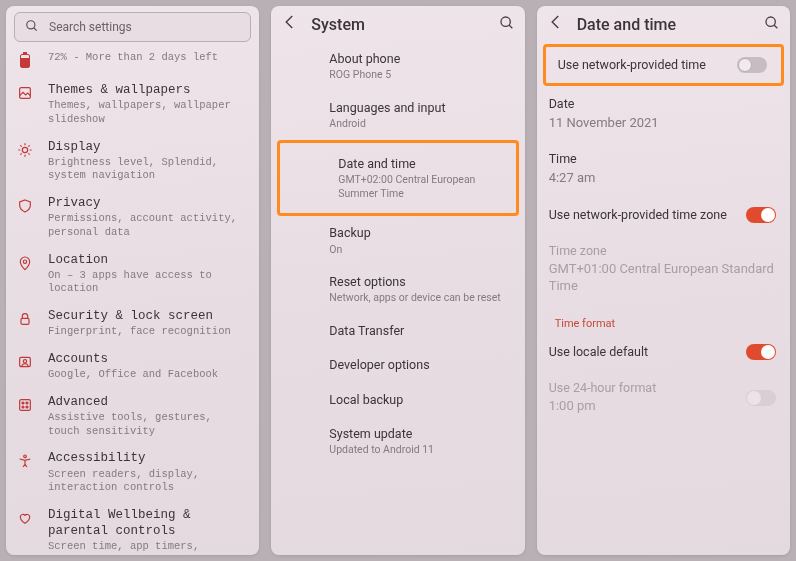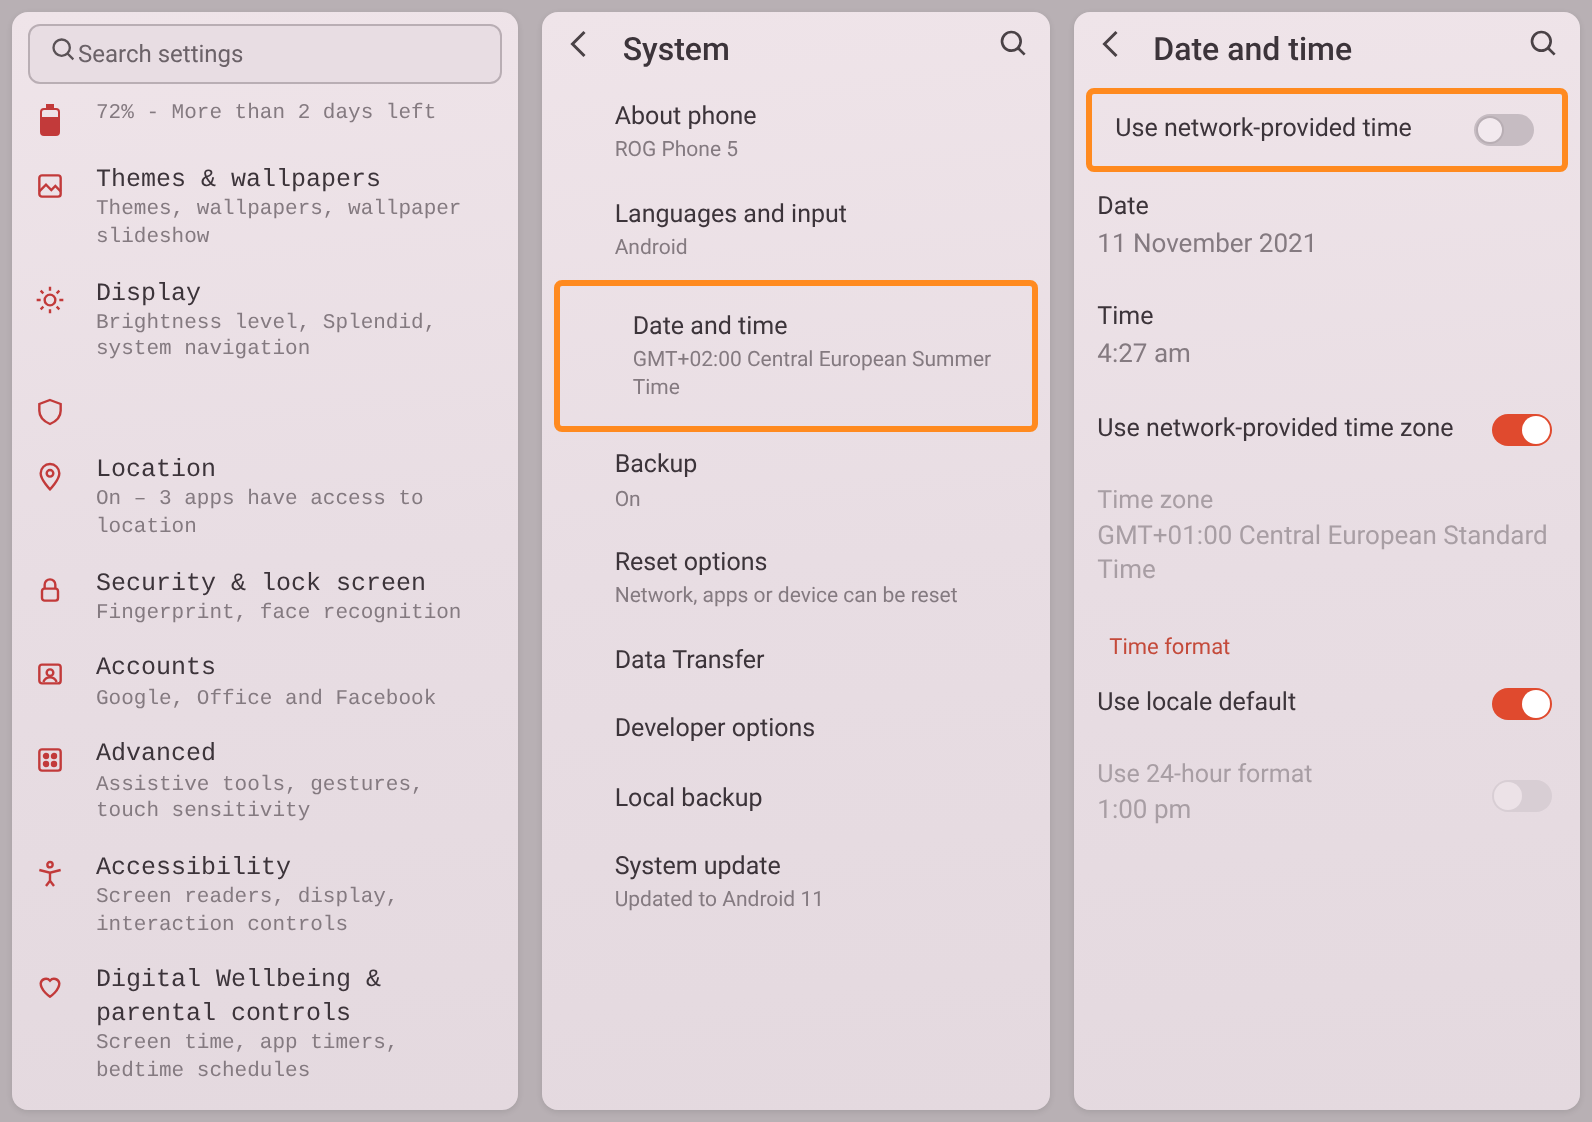--- a/index.html
+++ b/index.html
@@ -24,20 +24,21 @@
   
   .search-bar {
     margin: 6px 8px 2px 8px;
     height: 30px;
     background: #e8dde3;
     border: 1px solid #b9aeb4;
     border-radius: 6px;
     display: flex;
     align-items: center;
     padding: 0 10px;
+    gap: 10px;
   }
   .search-bar .sicon { color: #5a5256; font-size: 14px; }
   .search-bar .sph { color: #6b6268; font-size: 12px; }
   
   .hdr {
     height: 36px;
     display: flex;
     align-items: center;
     padding: 0 10px;
     gap: 12px;
@@ -70,21 +71,22 @@
   .lbl.dim { color: #a89ea4; }
   
   .hl {
     border: 3px solid #ff8a1f;
     border-radius: 4px;
     margin: 0 6px;
     padding: 4px 4px 4px 0;
   }
   
   .row2 {
-    padding: 9px 14px 9px 36px;
+    padding: 9px 14px 9px 16px;
+    margin-left: 42px;
   }
   .row2 .lbl { font-size: 12.5px; }
   .row2 .sub { font-size: 10.5px; }
   
   .row3 {
     display: flex;
     align-items: center;
     padding: 10px 14px 10px 12px;
     gap: 10px;
   }
@@ -183,20 +185,24 @@
         <div class="txt">
           <div class="lbl">Display</div>
           <div class="sub">Brightness level, Splendid, system navigation</div>
         </div>
       </div>
       <div class="row compact">
         <div class="icon">
           <svg viewBox="0 0 24 24" fill="none" stroke="#c23a3a" stroke-width="1.8">
             <path d="M12 3l8 3v5c0 5-3.5 8-8 10-4.5-2-8-5-8-10V6z"></path>
           </svg>
+        </div>
+        <div class="txt">
+          <div class="lbl">Privacy</div>
+          <div class="sub">Permissions, account activity, personal data</div>
         </div>
       </div>
       <div class="row compact">
         <div class="icon">
           <svg viewBox="0 0 24 24" fill="none" stroke="#c23a3a" stroke-width="1.8">
             <path d="M12 22s7-7 7-12a7 7 0 10-14 0c0 5 7 12 7 12z"></path>
             <circle cx="12" cy="10" r="2.5"></circle>
           </svg>
         </div>
         <div class="txt">

